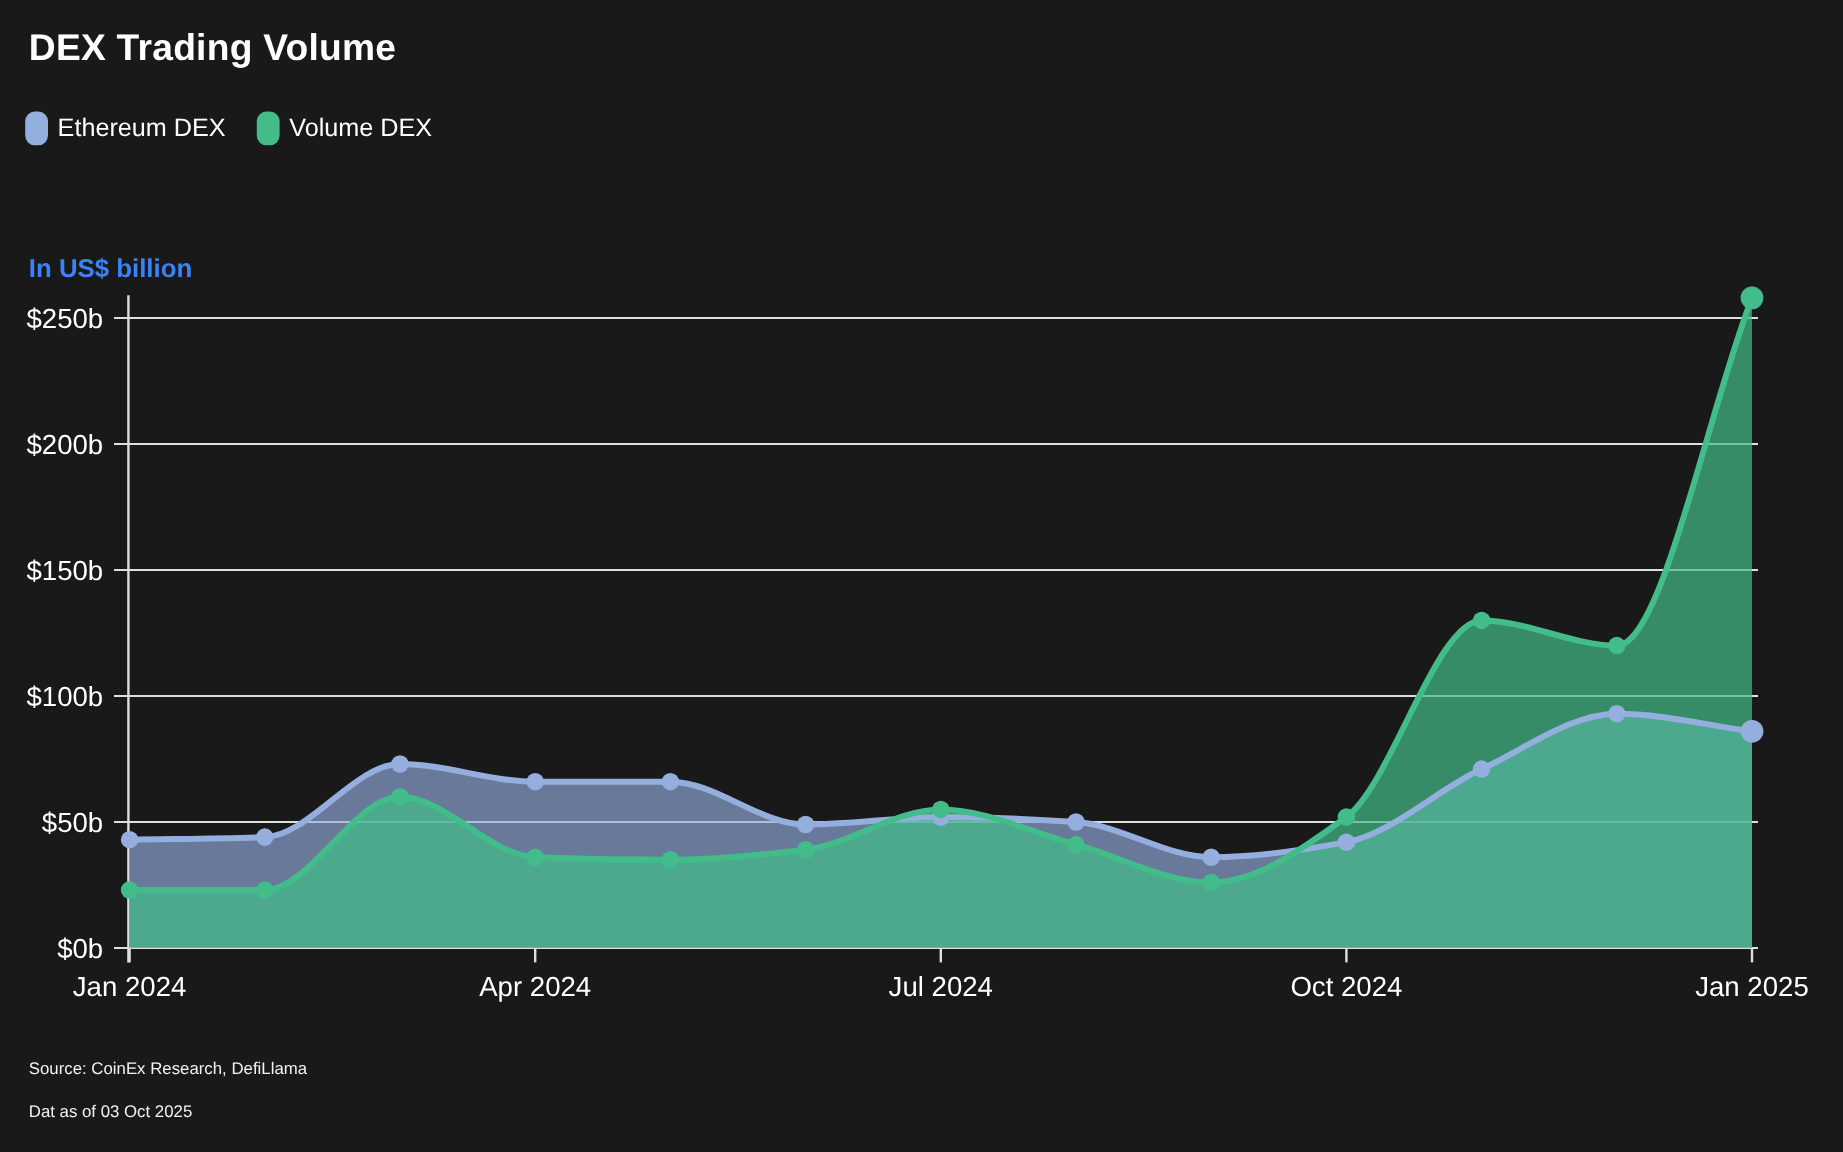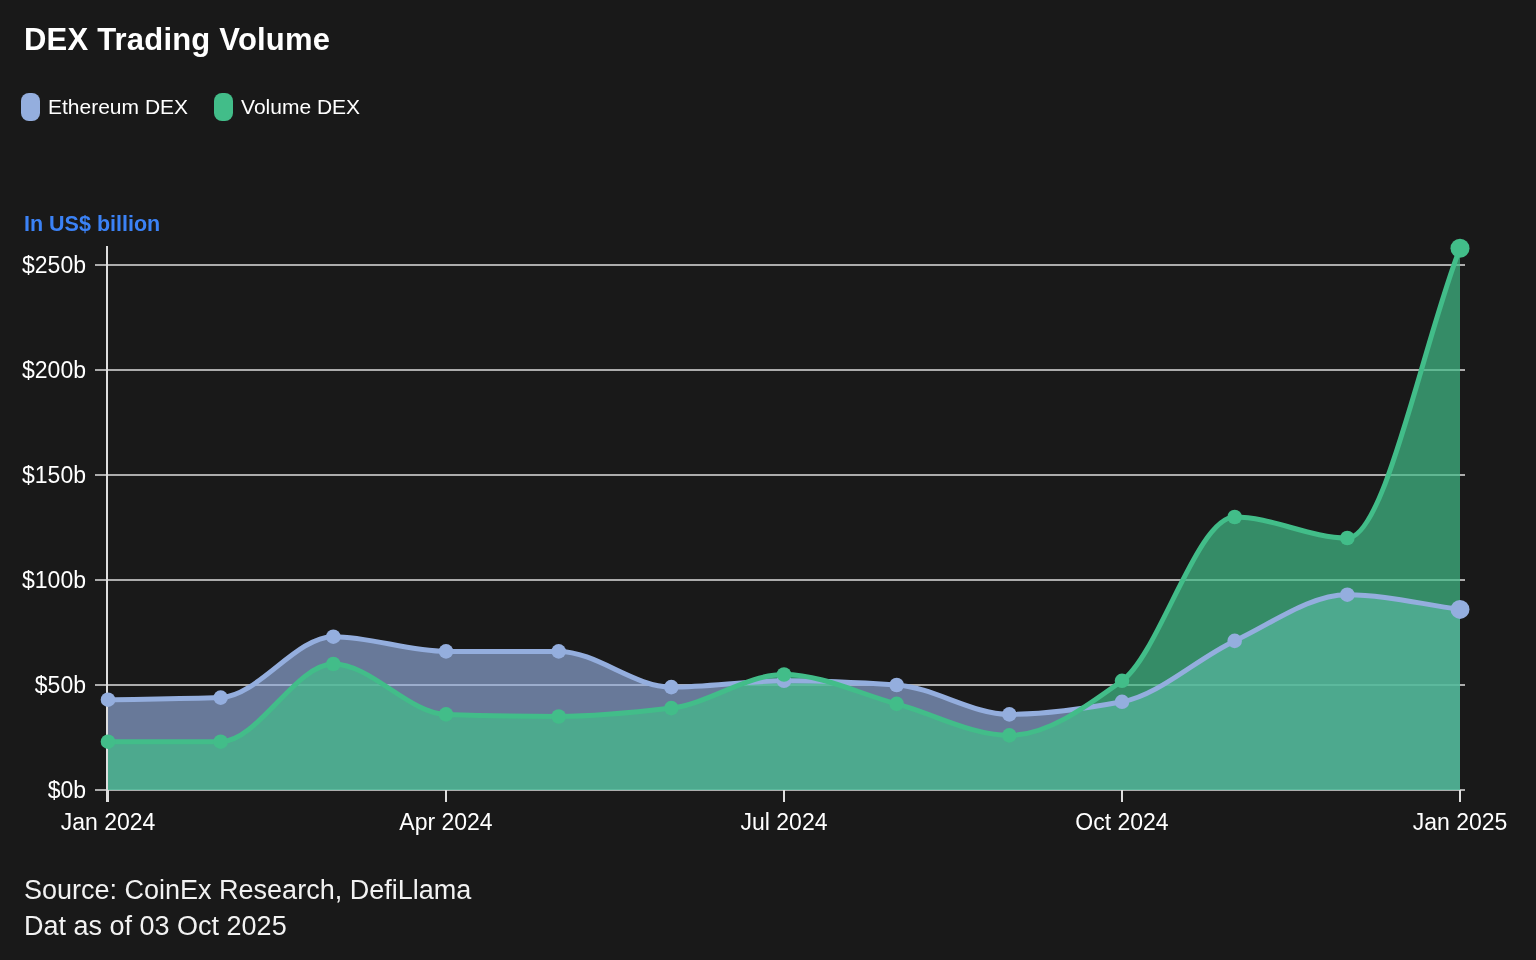--- a/index.html
+++ b/index.html
@@ -13,21 +13,21 @@
   }
   .legend{position:absolute;left:21px;top:93px;display:flex;align-items:center;gap:26px;}
   .legend-item{display:flex;align-items:center;gap:8px;justify-content:center;}
   .legend-swatch{width:19px;height:28px;border-radius:8px;background:#888;}
   .legend-label{font-size:21px;color:#ffffff;}
   .chart-subtitle{
     position:absolute;left:24px;top:179px;font-size:21.5px;font-weight:700;color:#3b82f6;margin-top:33px;
   }
   .chart-svg{position:absolute;left:0;top:0;width:1536px;height:960px;}
   .chart-svg text{font-family:"Liberation Sans","DejaVu Sans",sans-serif;}
-  .source{position:absolute;left:24px;top:873px;font-size:27px;line-height:35.5px;color:#f2f2f2;}
+  .source{position:absolute;left:24px;top:873px;font-size:14px;line-height:35.5px;color:#f2f2f2;}
 </style>
 </head>
 <body>
 
 <div class="page">
 
   <h1 class="chart-title">DEX Trading Volume</h1>
 
   <div class="legend">
     <div class="legend-item">

